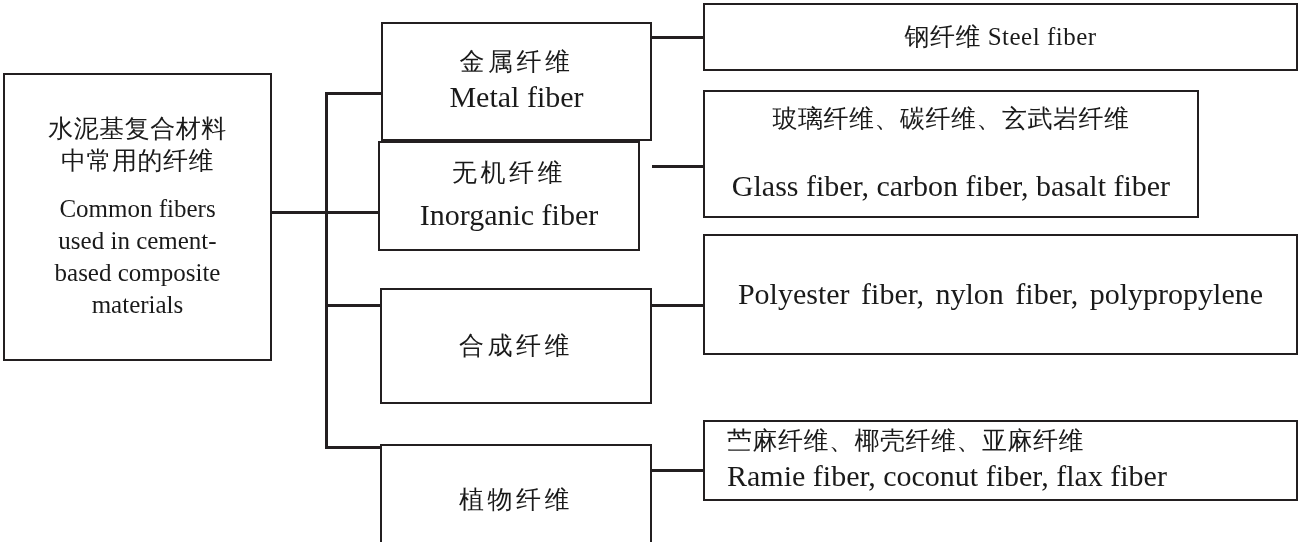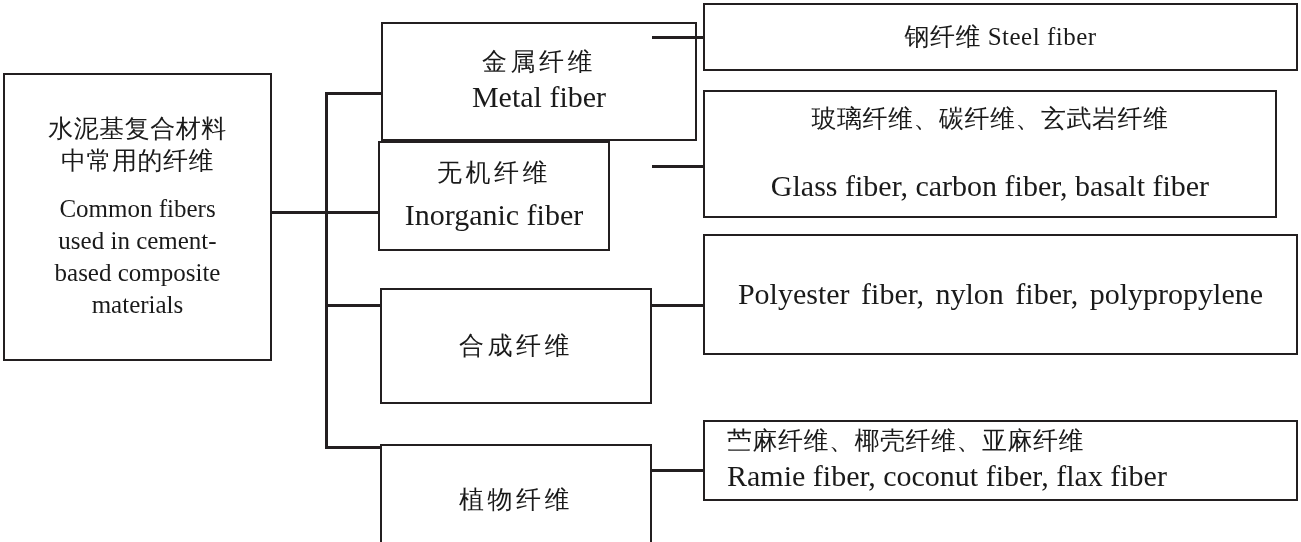--- a/index.html
+++ b/index.html
@@ -78,26 +78,26 @@
   </div>
 
   <div class="connector h" style="left:272px; top:211px; width:56px;"></div>
   <div class="connector v" style="left:325px; top:92px; height:357px;"></div>
 
   <div class="connector h" style="left:325px; top:92px; width:58px;"></div>
   <div class="connector h" style="left:325px; top:211px; width:56px;"></div>
   <div class="connector h" style="left:325px; top:304px; width:57px;"></div>
   <div class="connector h" style="left:325px; top:446px; width:57px;"></div>
 
-  <div class="node" id="node-metal" style="left:381px; top:22px; width:316px; height:119px;">
+  <div class="node" id="node-metal" style="left:381px; top:22px; width:271px; height:119px;">
     <span class="line-cn spaced">金属纤维</span>
     <span class="line-en">Metal fiber</span>
   </div>
 
-  <div class="node" id="node-inorganic" style="left:378px; top:141px; width:232px; height:110px;gap:7px;">
+  <div class="node" id="node-inorganic" style="left:378px; top:141px; width:262px; height:110px;gap:7px;">
     <span class="line-cn spaced">无机纤维</span>
     <span class="line-en">Inorganic fiber</span>
   </div>
 
   <div class="node" id="node-synthetic" style="left:380px; top:288px; width:272px; height:116px;">
     <span class="line-cn spaced">合成纤维</span>
   </div>
 
   <div class="node" id="node-plant" style="left:380px; top:444px; width:272px; height:112px;">
     <span class="line-cn spaced">植物纤维</span>
@@ -105,21 +105,21 @@
 
   <div class="connector h" style="left:652px; top:36px; width:53px;"></div>
   <div class="connector h" style="left:652px; top:165px; width:53px;"></div>
   <div class="connector h" style="left:652px; top:304px; width:53px;"></div>
   <div class="connector h" style="left:652px; top:469px; width:53px;"></div>
 
   <div class="node" id="node-steel" style="left:703px; top:3px; width:595px; height:68px;">
     <span class="line-cn">钢纤维 Steel fiber</span>
   </div>
 
-  <div class="node" id="node-glass" style="left:703px; top:90px; width:574px; height:128px;gap:32px;">
+  <div class="node" id="node-glass" style="left:703px; top:90px; width:496px; height:128px;gap:32px;">
     <span class="line-cn">玻璃纤维、碳纤维、玄武岩纤维</span>
     <span class="line-en">Glass fiber, carbon fiber, basalt fiber</span>
   </div>
 
   <div class="node" id="node-polyester" style="left:703px; top:234px; width:595px; height:121px;">
     <span class="line-en spaced">Polyester fiber, nylon fiber, polypropylene</span>
   </div>
 
   <div class="node left-align" id="node-ramie" style="left:703px; top:420px; width:595px; height:81px;">
     <span class="line-cn">苎麻纤维、椰壳纤维、亚麻纤维</span>

